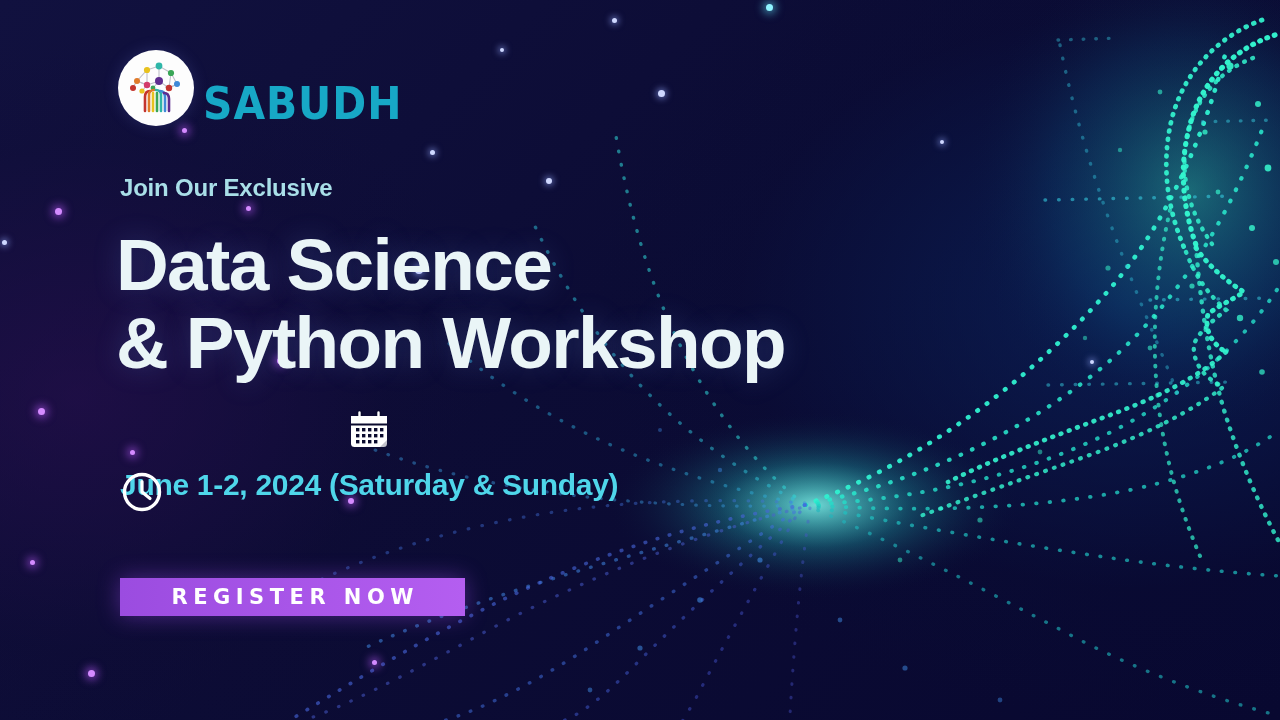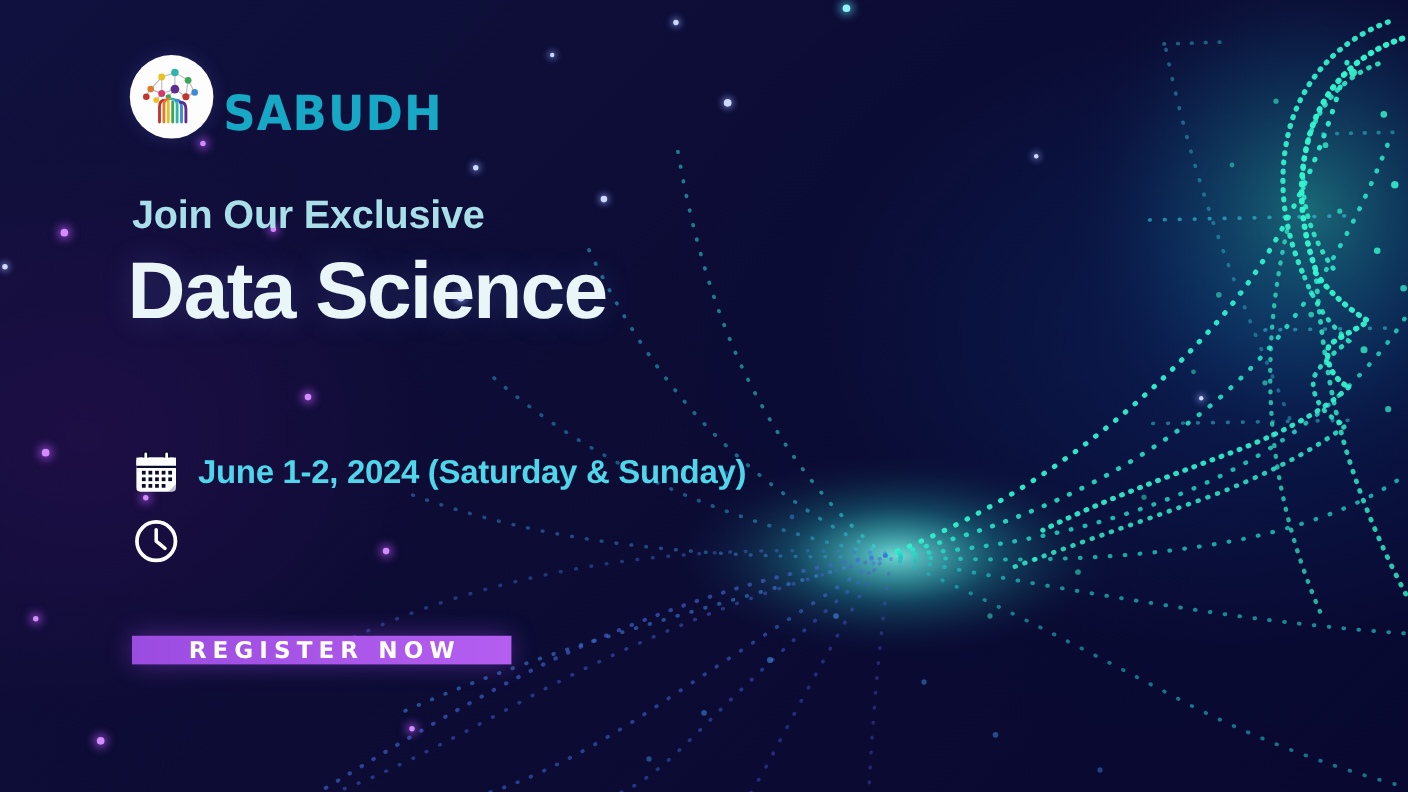--- a/index.html
+++ b/index.html
@@ -51,51 +51,51 @@
     letter-spacing:1px;
     color:#17a8c6;
     font-family:"DejaVu Sans", sans-serif;
     transform:scaleX(0.93);
     transform-origin:left center;
     line-height:1;
   }
 
   .eyebrow {
     position:absolute; left:120px; top:174px;
-    font-size:36px; font-weight:bold;
+    font-size:24px; font-weight:bold;
     color:#a9dfe8;
     letter-spacing:-0.2px;
   }
 
   .headline {
     position:absolute; left:116px; top:226px;
     font-size:73px; font-weight:bold;
     color:#eaf5f7;
     line-height:1.07;
     letter-spacing:-1.6px;
     text-shadow:0 0 28px rgba(120,160,255,0.22);
   }
   .headline .l2 { display:block; }
 
   .meta-row {
     position:absolute; left:120px;
     display:flex; align-items:center; gap:16px;
   }
-  .meta-date { top:408px; }
+  .meta-date { top:408px;flex-direction:column; }
   .meta-time { top:470px; }
   .meta-text {
     font-size:30px; font-weight:bold;
     color:#4fd6ea;
     letter-spacing:-0.3px;
   }
   .meta-icon { width:44px; height:44px; flex:0 0 auto; display:block; }
 
   .cta {
     position:absolute; left:120px; top:578px;
-    width:345px; height:26px;
+    width:345px; height:38px;
     background:linear-gradient(90deg, #9b4ce0 0%, #a855e8 50%, #b45ef0 100%);
     border:none; cursor:pointer;
     display:flex; align-items:center; justify-content:center;
     box-shadow:0 0 22px rgba(150,70,230,0.45);
   }
   .cta-label {
     color:#ffffff; font-size:21px; font-weight:bold;
     letter-spacing:5.5px;
     font-family:"DejaVu Sans", sans-serif;
     text-indent:5.5px;
@@ -264,20 +264,21 @@
           </g>
         </svg>
       </div>
       <div class="logo-word">SABUDH</div>
     </div>
 
     <div class="eyebrow">Join Our Exclusive</div>
 
     <h1 class="headline">
       <span class="l1">Data Science</span>
+      <span class="l2">&amp; Python Workshop</span>
     </h1>
 
     <div class="meta-row meta-date">
       <svg class="meta-icon" viewBox="0 0 44 44" xmlns="http://www.w3.org/2000/svg" aria-hidden="true">
         <rect x="4" y="8" width="36" height="31" rx="3.5" fill="#ffffff"></rect>
         <rect x="10.5" y="2.5" width="4" height="9" rx="2" fill="#ffffff" stroke="#0a0a2e" stroke-width="1.6"></rect>
         <rect x="29.5" y="2.5" width="4" height="9" rx="2" fill="#ffffff" stroke="#0a0a2e" stroke-width="1.6"></rect>
         <rect x="4" y="8" width="36" height="7" fill="#ffffff"></rect>
         <line x1="4" y1="16.5" x2="40" y2="16.5" stroke="#0a0a2e" stroke-width="2"></line>
         <g fill="#0a0a2e">

